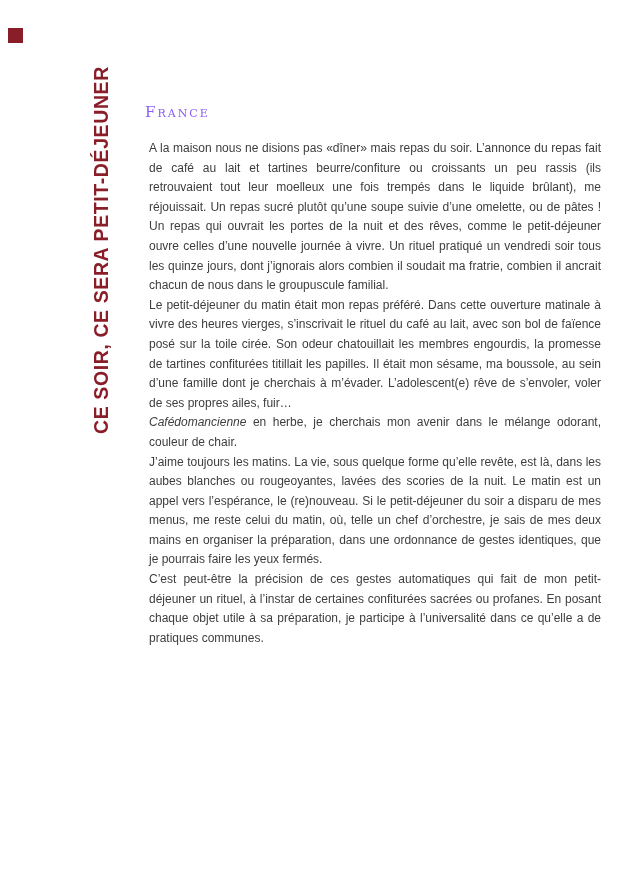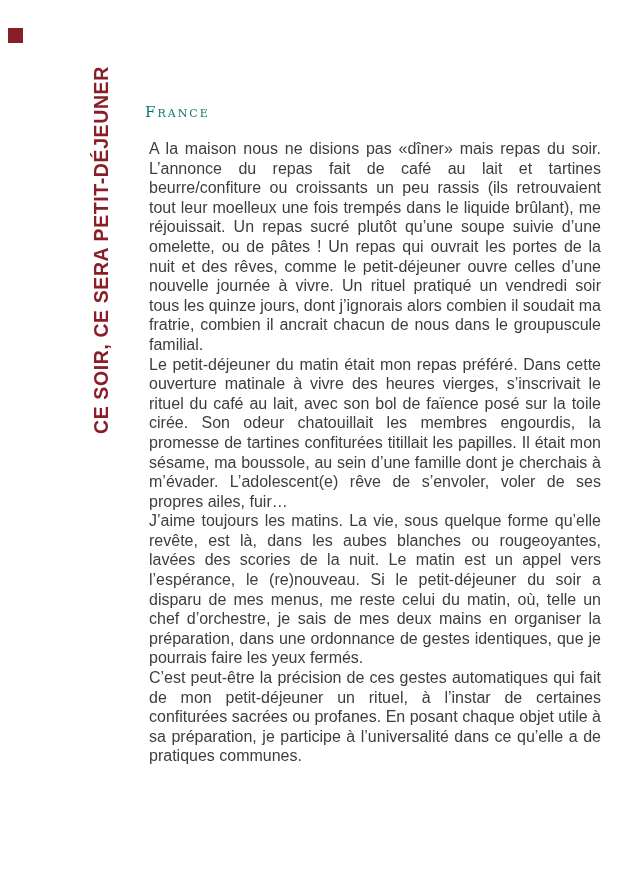--- a/index.html
+++ b/index.html
@@ -38,29 +38,29 @@
     line-height: 22px;
   }
   .section-label {
     position: absolute;
     left: 145px;
     top: 103px;
     font-family: "DejaVu Serif", serif;
     font-variant: small-caps;
     font-size: 15px;
     letter-spacing: 2px;
-    color: #0f766e;
+    color: #8b5cf6;
   }
   .body-text {
     position: absolute;
     left: 149px;
     top: 139px;
     width: 452px;
     font-family: "Liberation Sans", sans-serif;
-    font-size: 16px;
+    font-size: 12px;
     line-height: 19.6px;
     text-align: justify;
     color: #3d3d3d;
   }
   .body-text p {
     margin: 0;
     padding: 0;
   }
   .lead-italic {
     font-style: italic;
@@ -73,17 +73,20 @@
 
   <div class="corner-marker"></div>
 
   <div class="vtitle">CE SOIR, CE SERA PETIT-DÉJEUNER</div>
 
   <div class="section-label">France</div>
 
   <div class="body-text">
     <p>A la maison nous ne disions pas «dîner» mais repas du soir. L’annonce du repas fait de café au lait et tartines beurre/confiture ou croissants un peu rassis (ils retrouvaient tout leur moelleux une fois trempés dans le liquide brûlant), me réjouissait. Un repas sucré plutôt qu’une soupe suivie d’une omelette, ou de pâtes ! Un repas qui ouvrait les portes de la nuit et des rêves, comme le petit-déjeuner ouvre celles d’une nouvelle journée à vivre. Un rituel pratiqué un vendredi soir tous les quinze jours, dont j’ignorais alors combien il soudait ma fratrie, combien il ancrait chacun de nous dans le groupuscule familial.</p>
     <p>Le petit-déjeuner du matin était mon repas préféré. Dans cette ouverture matinale à vivre des heures vierges, s’inscrivait le rituel du café au lait, avec son bol de faïence posé sur la toile cirée. Son odeur chatouillait les membres engourdis, la promesse de tartines confiturées titillait les papilles. Il était mon sésame, ma boussole, au sein d’une famille dont je cherchais à m’évader. L’adolescent(e) rêve de s’envoler, voler de ses propres ailes, fuir…</p>
+    <p>
+      <span class="lead-italic">Cafédomancienne</span><span> en herbe, je cherchais mon avenir dans le mélange odorant, couleur de chair.</span>
+    </p>
     <p>J’aime toujours les matins. La vie, sous quelque forme qu’elle revête, est là, dans les aubes blanches ou rougeoyantes, lavées des scories de la nuit. Le matin est un appel vers l’espérance, le (re)nouveau. Si le petit-déjeuner du soir a disparu de mes menus, me reste celui du matin, où, telle un chef d’orchestre, je sais de mes deux mains en organiser la préparation, dans une ordonnance de gestes identiques, que je pourrais faire les yeux fermés.</p>
     <p>C’est peut-être la précision de ces gestes automatiques qui fait de mon petit-déjeuner un rituel, à l’instar de certaines confiturées sacrées ou profanes. En posant chaque objet utile à sa préparation, je participe à l’universalité dans ce qu’elle a de pratiques communes.</p>
   </div>
 
 </div>
 
 </body></html>

